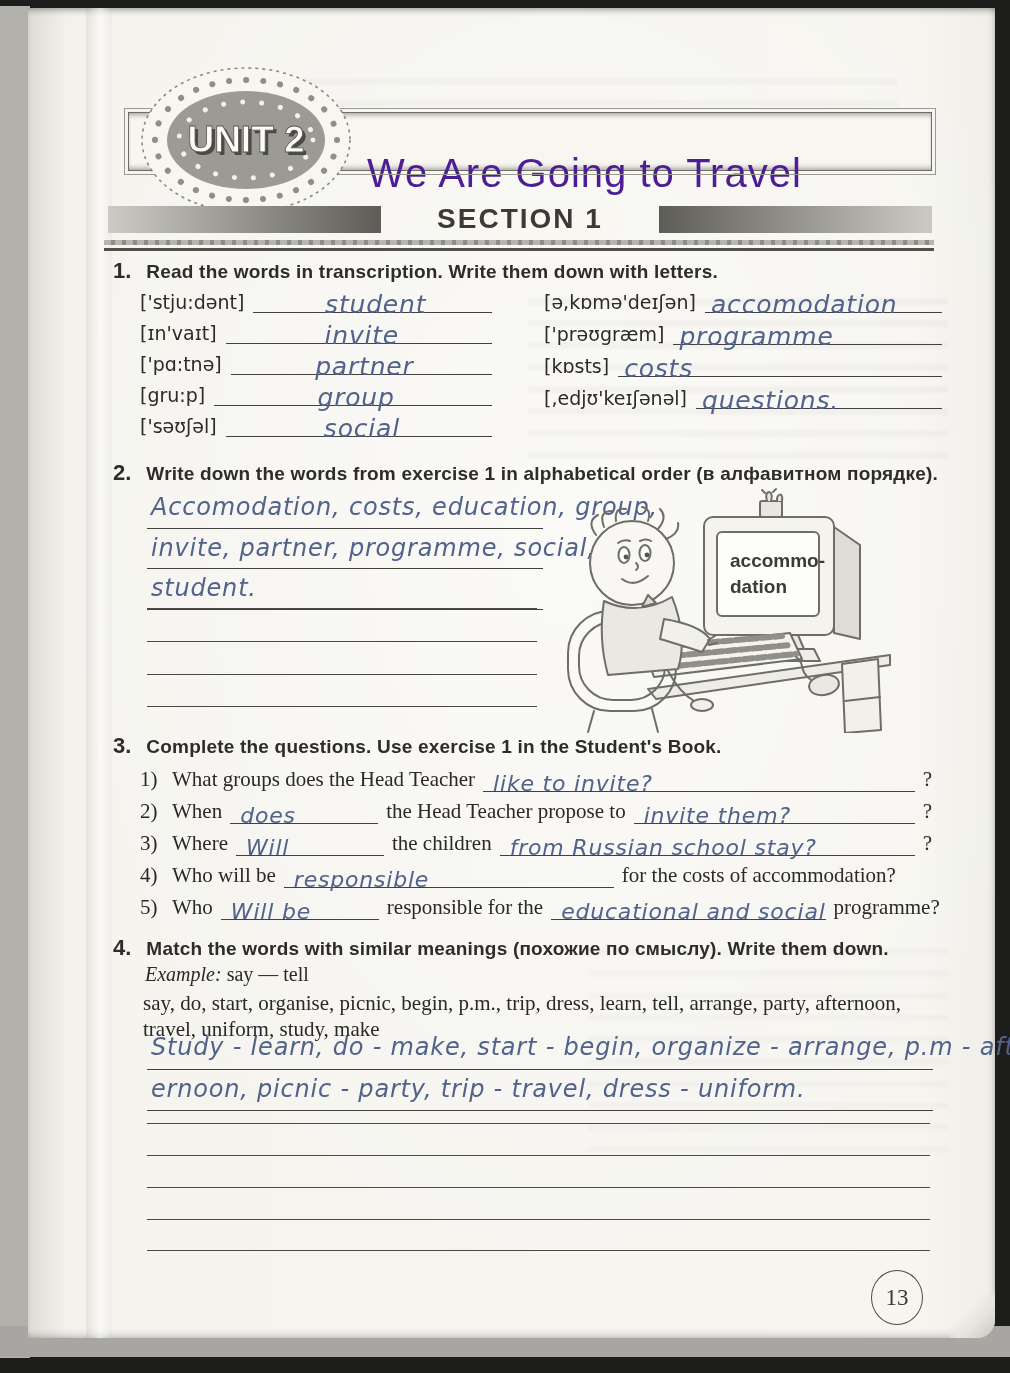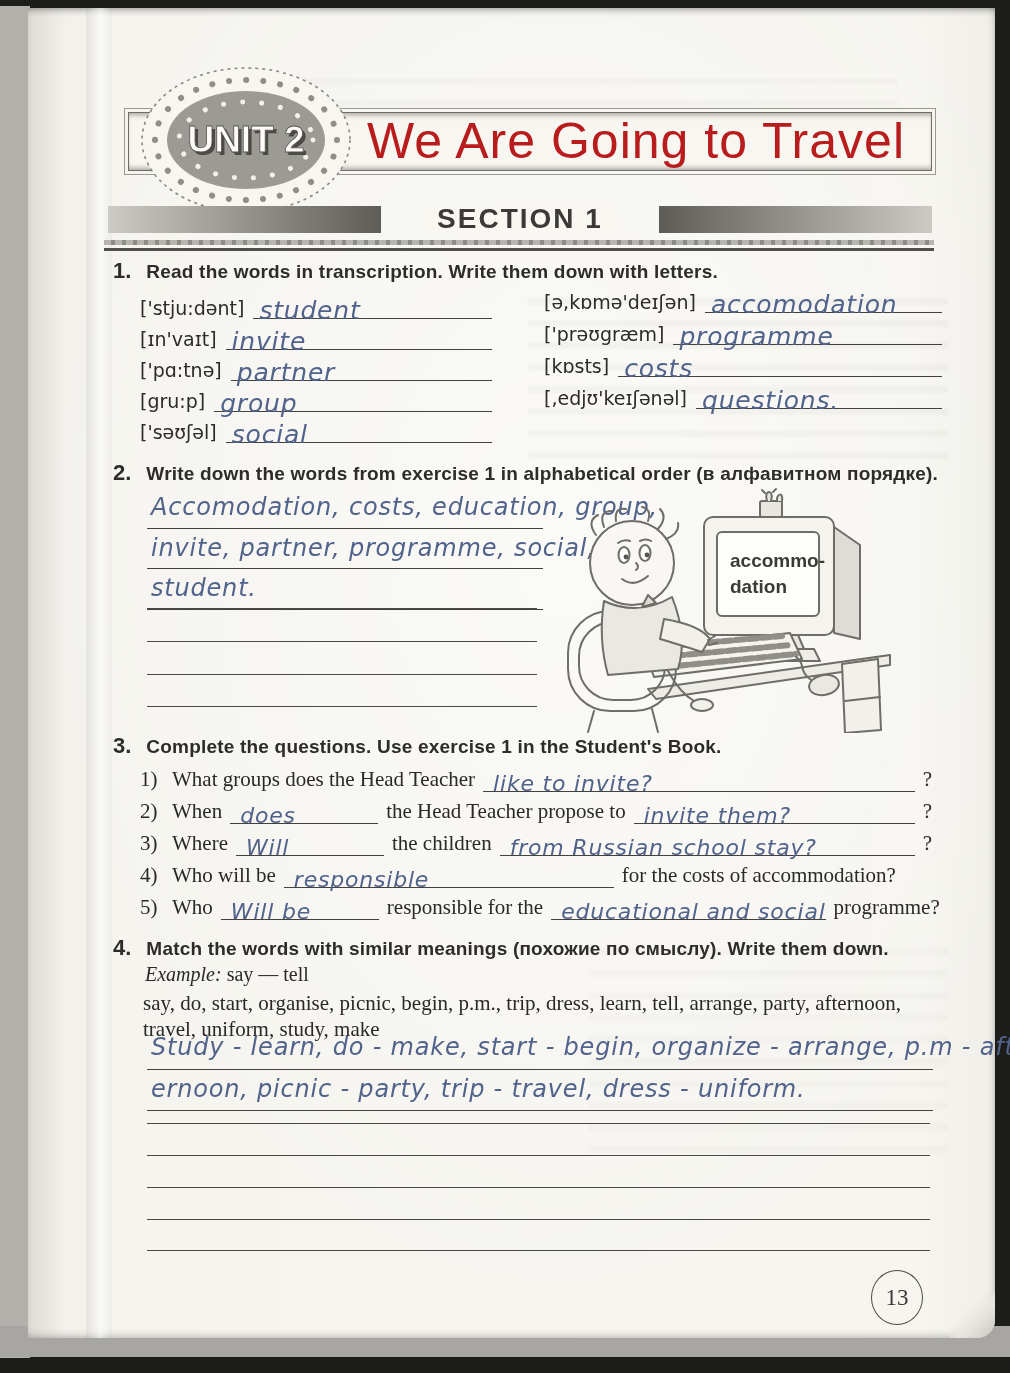--- a/index.html
+++ b/index.html
@@ -29,21 +29,21 @@
   
   .title-banner{
     position:absolute;left:128px;top:112px;width:802px;height:57px;
     background:#f7f6f1;
     border:1px solid #6e6d68;
     outline:1px solid #9a9992;outline-offset:3px;
     box-shadow:inset 0 5px 5px -3px rgba(70,68,62,.45), inset 0 -5px 5px -3px rgba(70,68,62,.45);
   }
   .title-banner .title-text{
     display:block;padding-left:238px;line-height:56px;
-    font-size:50px;letter-spacing:1px;color:#b91c1c;
+    font-size:40px;letter-spacing:1px;color:#4c1d95;margin-top:32px;
   }
   .badge{position:absolute;left:138px;top:64px;width:216px;height:152px;}
 
   .section-row{position:absolute;left:108px;top:202px;width:824px;height:34px;display:flex;align-items:center;gap:40px;}
   .section-row .grad-l{flex:1;height:27px;background:linear-gradient(to right,#cbcac4,#8f8e88 55%,#5d5c57);}
   .section-row .grad-r{flex:1;height:27px;background:linear-gradient(to left,#cbcac4,#8f8e88 55%,#5d5c57);}
   .section-label{background:#f8f7f2;padding:0 16px;font-weight:bold;font-size:28px;
     color:#3b3a36;letter-spacing:2px;line-height:34px;}
   .section-strip{position:absolute;left:104px;top:240px;width:830px;height:5px;
     background:repeating-linear-gradient(90deg,#b6b5af 0 7px,#8d8c86 7px 11px);}
@@ -135,21 +135,21 @@
     <div class="grad-r"></div>
   </div>
   <div class="section-strip"></div>
   <div class="section-line"></div>
 
   <div class="ex-head" style="top:258px;">
     <span class="ex-num">1.</span>
     <span class="ex-instr">Read the words in transcription. Write them down with letters.</span>
   </div>
 
-  <div class="ex1-col" style="left:140px;top:288px;width:352px;">
+  <div class="ex1-col" style="left:140px;top:282px;width:352px;text-align:center;">
     <div class="row">
       <span class="ipa">['stju:dənt]</span>
       <span class="uline">
           <span class="ink">student</span>
         </span>
     </div>
     <div class="row">
       <span class="ipa">[ɪn'vaɪt]</span>
       <span class="uline">
           <span class="ink">invite</span>

